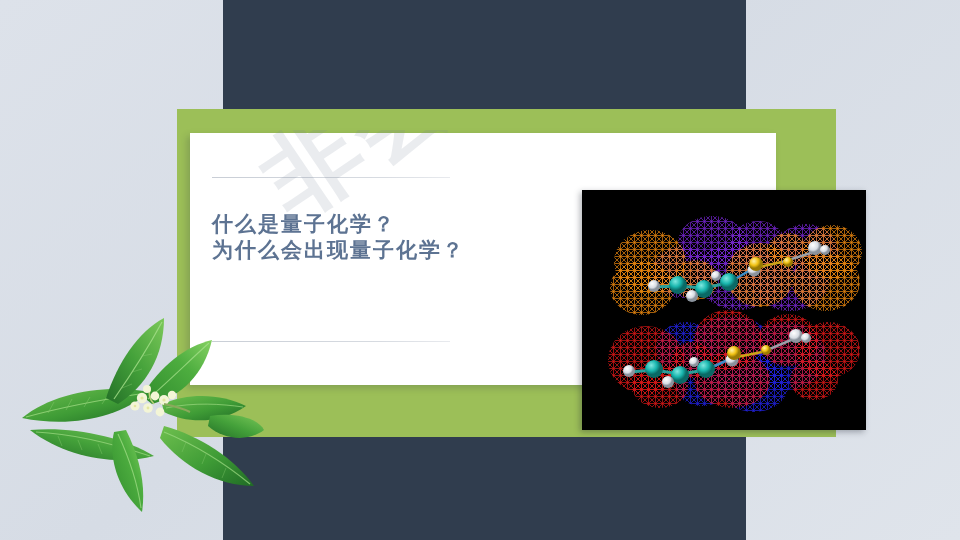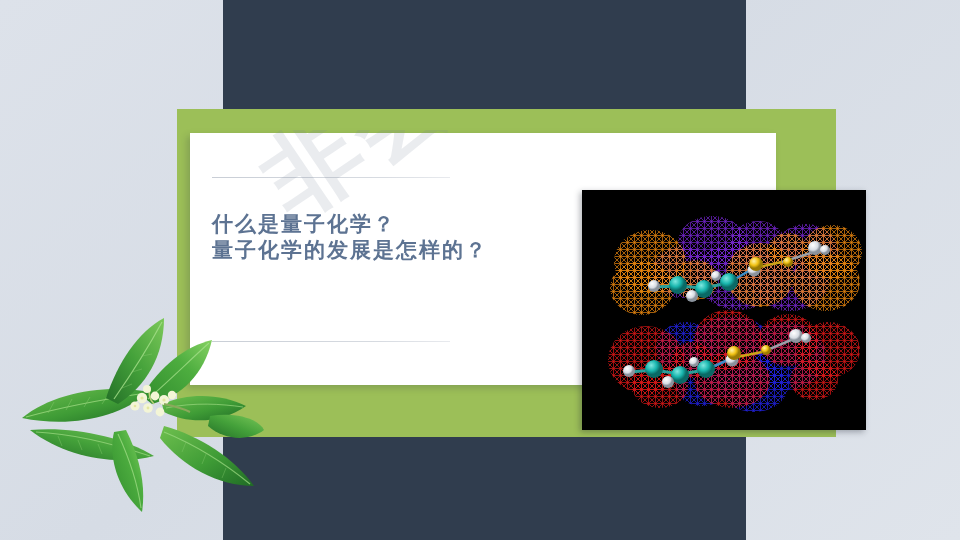--- a/index.html
+++ b/index.html
@@ -137,21 +137,21 @@
 
   <div class="navy-panel"></div>
 
   <div class="green-panel"></div>
 
   <div class="white-card">
     <div class="rule rule-top"></div>
 
     <div class="heading-block">
       <div class="heading-line">什么是量子化学？</div>
-      <div class="heading-line">量子化学的发展是怎样的？</div>
+      <div class="heading-line">为什么会出现量子化学？</div>
     </div>
 
     <div class="rule rule-bottom"></div>
   </div>
 
   <div class="mol-frame">
     <svg width="284" height="240" viewBox="0 0 284 240" xmlns="http://www.w3.org/2000/svg" aria-hidden="true">
       <defs>
         <pattern id="meshO" width="7" height="7" patternUnits="userSpaceOnUse">
           <path d="M0 0 L7 7 M7 0 L0 7 M3.5 0 L3.5 7 M0 3.5 L7 3.5" stroke="#f08a10" stroke-width="0.75" fill="none" opacity="0.95"></path>

